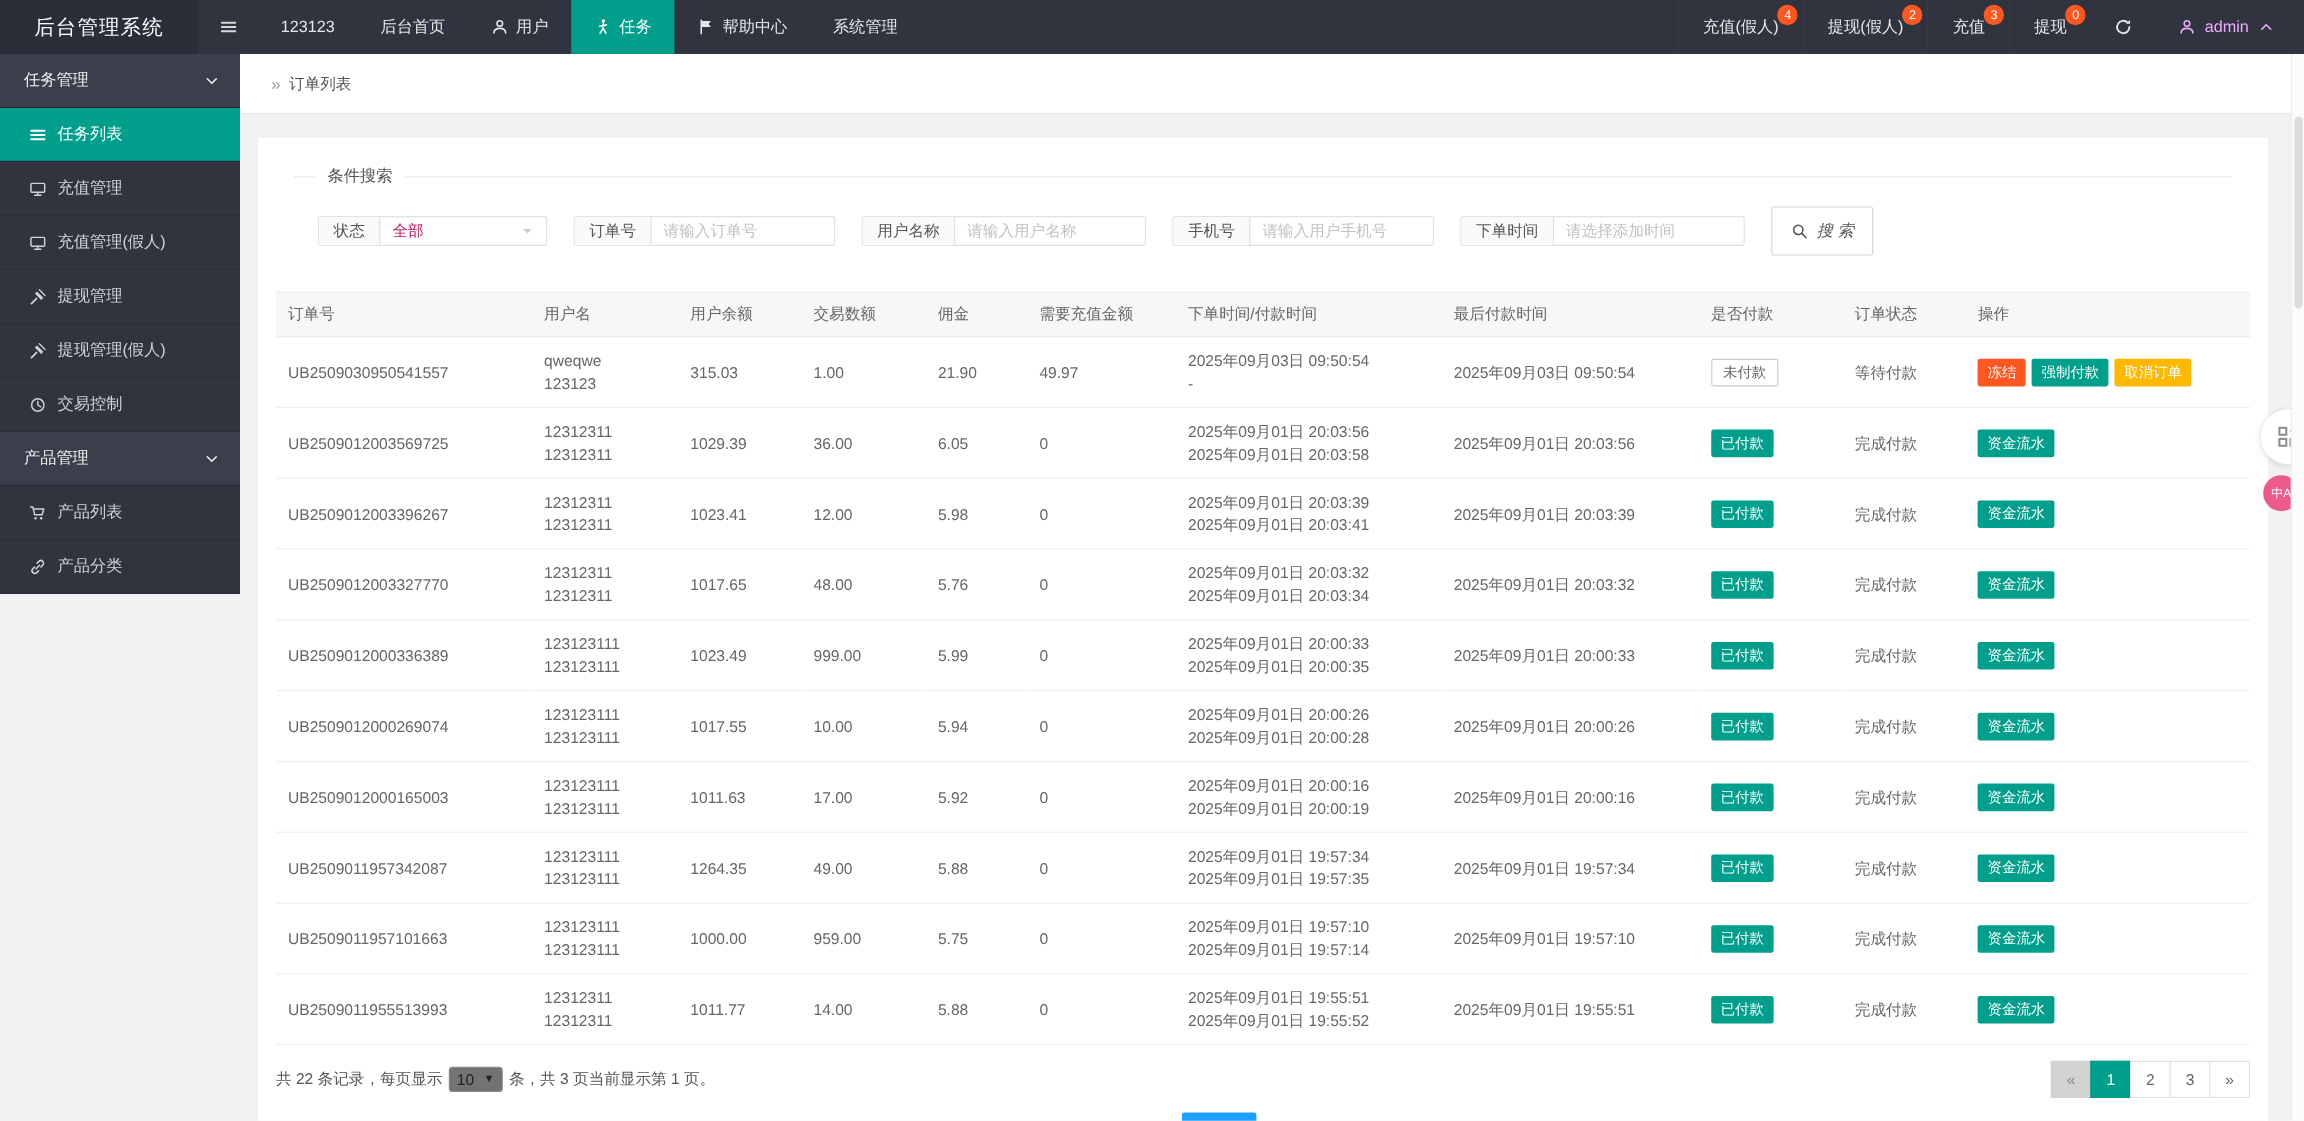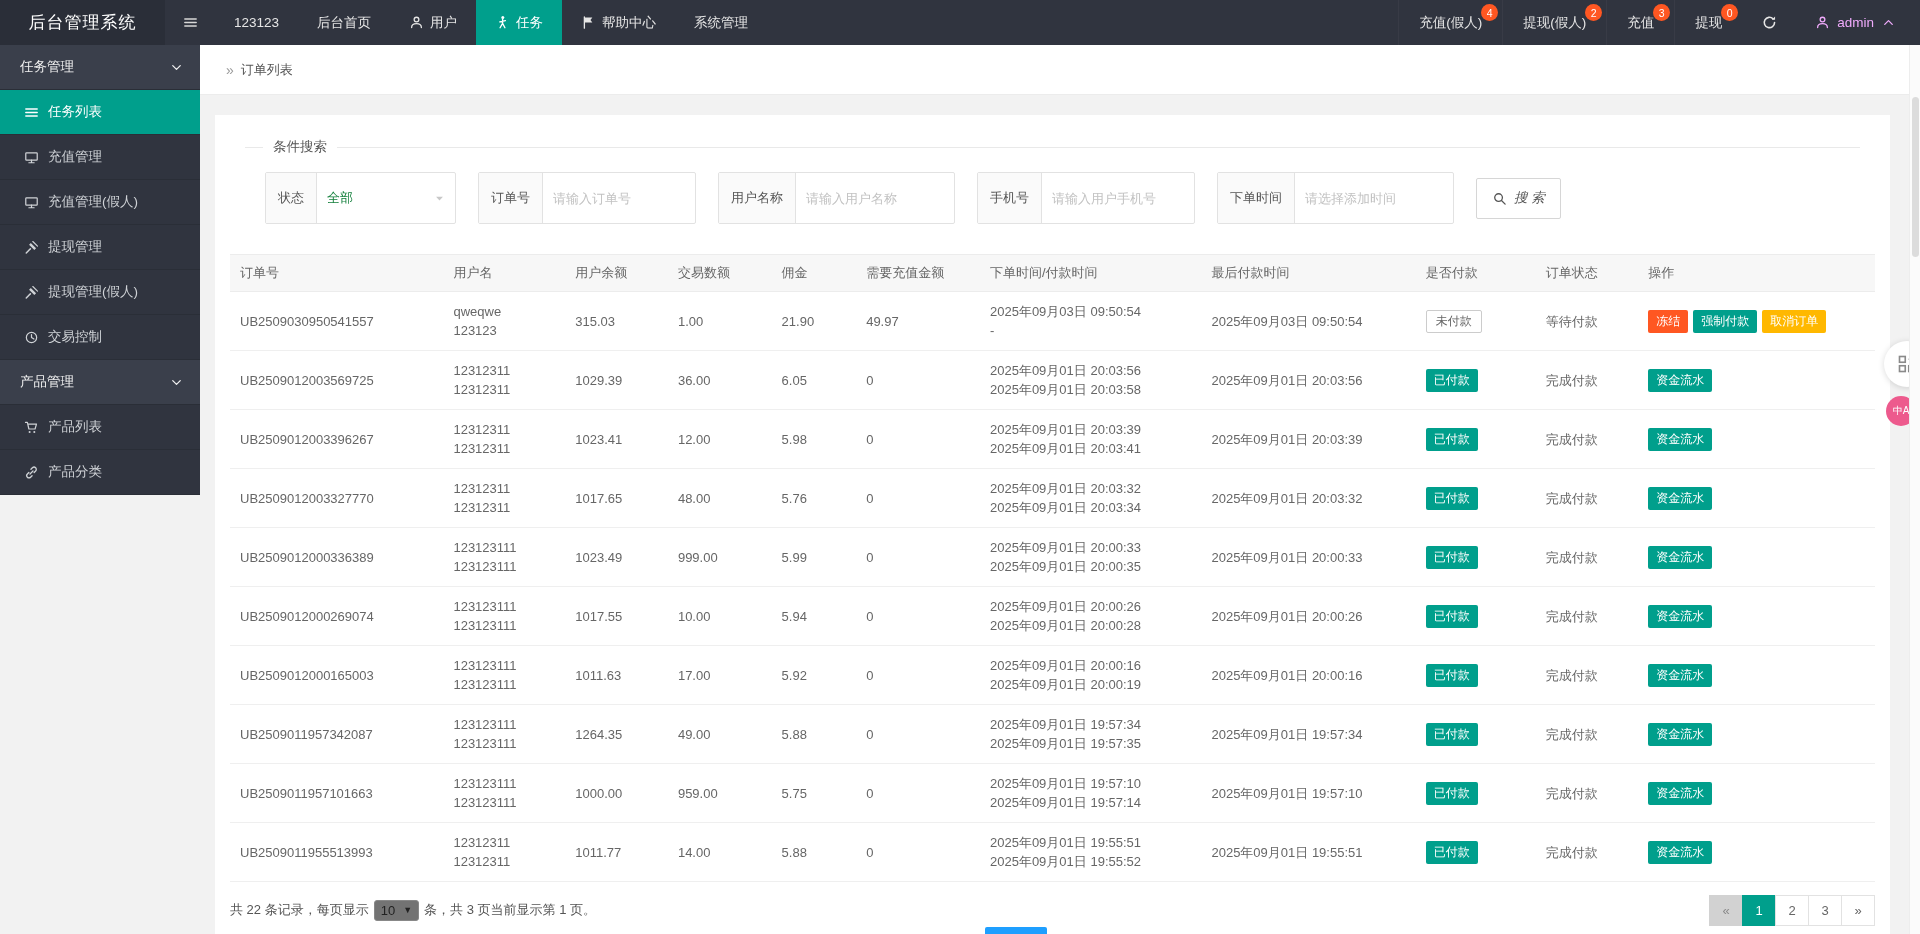--- a/index.html
+++ b/index.html
@@ -36,25 +36,25 @@
   .crumb-bar { position:absolute; left:200px; top:45px; right:0; height:50px; background:#fff; display:flex; align-items:center; gap:7px; padding-left:26px; color:#555; border-bottom:1px solid #ececec; }
   .crumb-arrows { color:#9a9a9a; font-size:14px; }
 
   
   .card { position:absolute; left:215px; top:115px; width:1675px; height:850px; background:#fff; }
 
   .legend-line { position:relative; margin:32px 30px 0 30px; border-top:1px solid #e9e9e9; }
   .legend-text { position:absolute; top:-10px; left:18px; background:#fff; padding:0 10px; color:#555; font-size:13.5px; }
 
   .filters { display:flex; align-items:center; gap:22px; margin:24px 30px 0 50px; }
-  .fgroup { display:flex; align-items:stretch; height:52px; border:1px solid #e2e2e2; border-radius:2px; background:#fff; }
+  .fgroup { display:flex; align-items:stretch; height:25px; border:1px solid #e2e2e2; border-radius:2px; background:#fff; }
   .fgroup-label { display:flex; align-items:center; padding:0 12px; background:#fafafa; border-right:1px solid #e2e2e2; color:#555; white-space:nowrap; }
   .fgroup input { border:none; outline:none; padding:0 10px; font-size:13px; color:#333; font-family:inherit; background:transparent; }
   .fgroup input::placeholder { color:#c2c2c2; }
-  .fselect { display:flex; align-items:center; justify-content:space-between; width:138px; padding:0 10px; color:#15803d; cursor:pointer; }
+  .fselect { display:flex; align-items:center; justify-content:space-between; width:138px; padding:0 10px; color:#be185d; cursor:pointer; }
   .fselect .caret { color:#c8c8c8; }
   .search-btn { height:41px; display:flex; align-items:center; gap:7px; padding:0 15px; background:#fff; border:1px solid #d6d6d6; border-radius:2px; color:#555; font-size:13.5px; cursor:pointer;font-style:italic; }
 
   
   .table-wrap { margin:30px 15px 0 15px; }
   table { width:100%; border-collapse:collapse; table-layout:fixed; font-size:13px; color:#666; }
   thead th { height:37px; background:#f7f7f7; border:1px solid #ececec; border-left:none; border-right:none; font-weight:normal; text-align:left; padding:0 10px; color:#666; white-space:nowrap; overflow:hidden; }
   tbody td { height:59px; border-bottom:1px solid #efefef; padding:7px 10px; vertical-align:middle; line-height:19px; word-break:break-all; }
   .btn { display:inline-block; padding:4px 8px; border-radius:2px; color:#fff; font-size:12px; line-height:15px; cursor:pointer; margin-right:5px; white-space:nowrap; }
   .btn-teal { background:var(--c-accent,#009f8c); }

